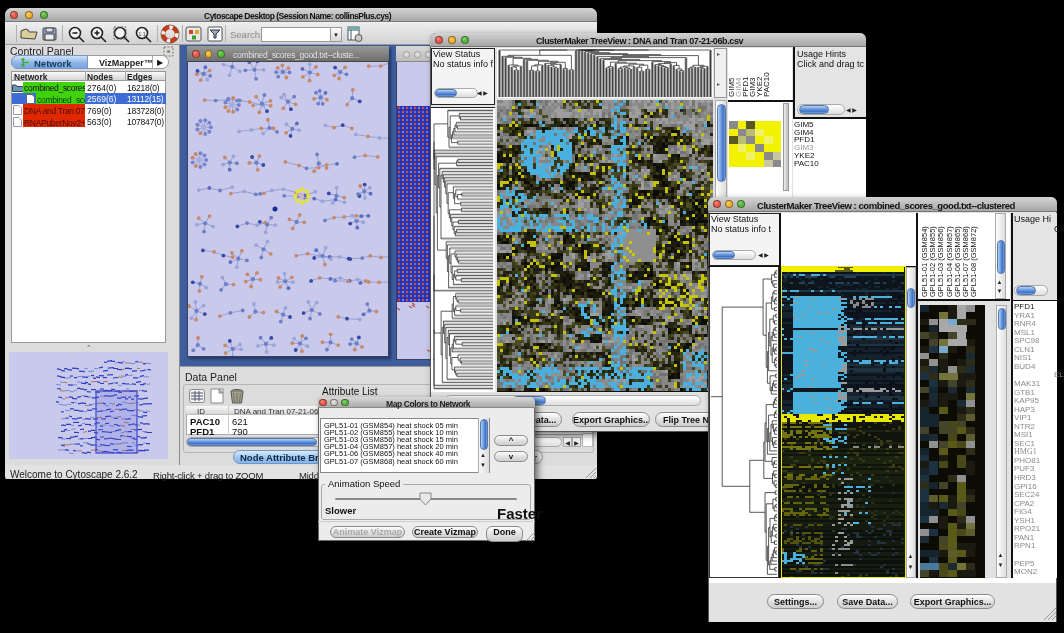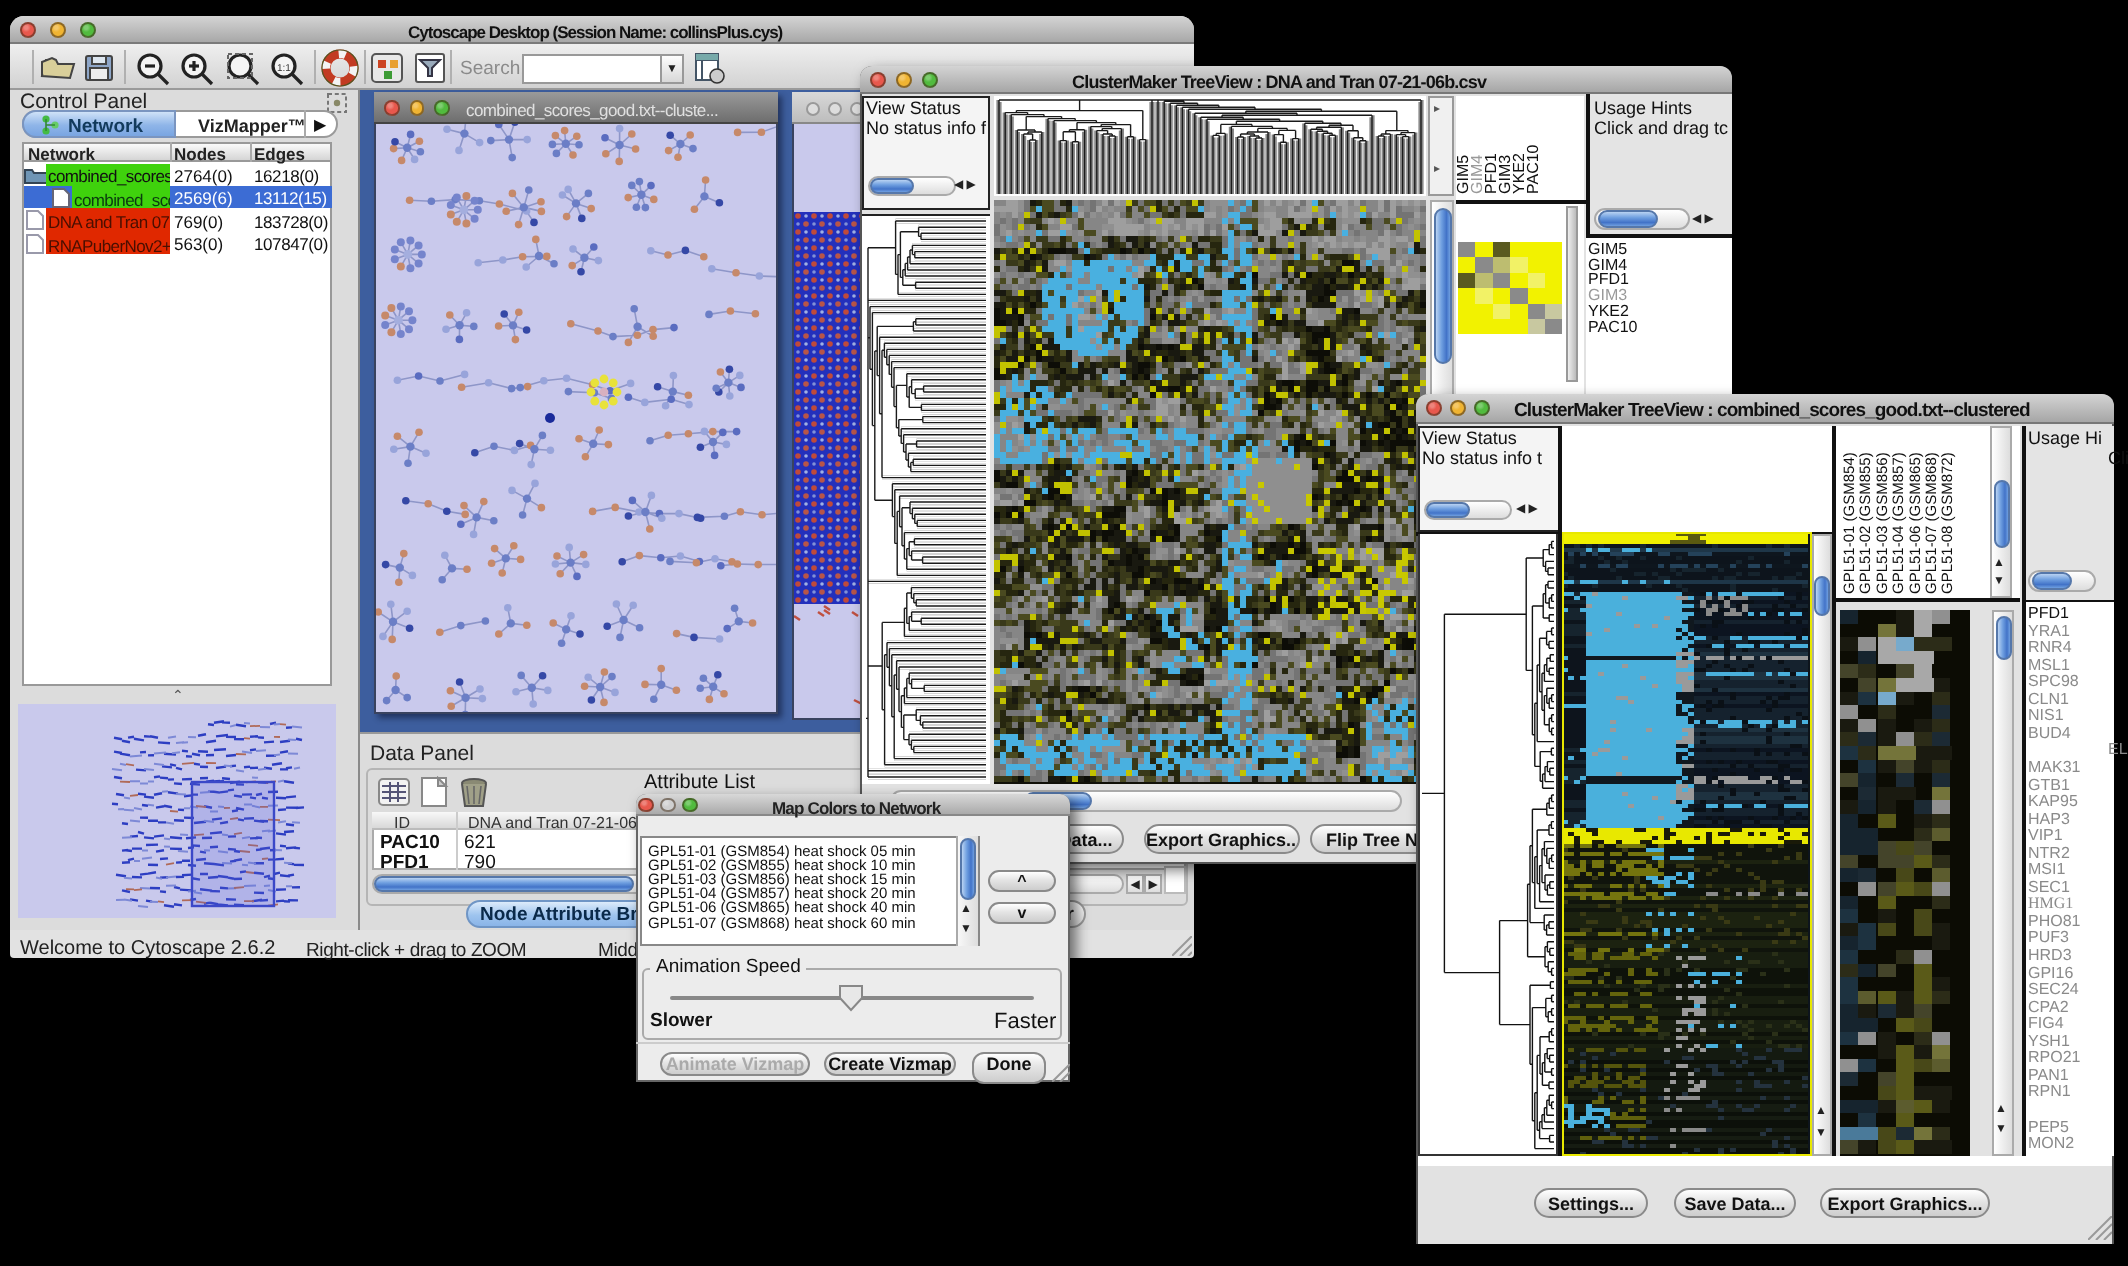--- a/index.html
+++ b/index.html
@@ -865,21 +865,21 @@
 <div style="position:absolute;left:480px;top:462px;font-size:6px;color:#222;white-space:nowrap;">▼</div>
 <div style="position:absolute;left:494px;top:435px;width:34px;height:11px;background:linear-gradient(#ffffff,#e4e4e4 45%,#cdcdcd);border:1px solid #8a8a8a;border-radius:5.5px;font-size:8px;font-weight:bold;color:#111;text-align:center;line-height:10px;white-space:nowrap;overflow:hidden;">^</div>
 <div style="position:absolute;left:494px;top:451px;width:34px;height:11px;background:linear-gradient(#ffffff,#e4e4e4 45%,#cdcdcd);border:1px solid #8a8a8a;border-radius:5.5px;font-size:8px;font-weight:bold;color:#111;text-align:center;line-height:10px;white-space:nowrap;overflow:hidden;">v</div>
 <div style="position:absolute;left:321px;top:484px;width:210px;height:36px;border:1px solid #aaa;border-radius:3px;"></div>
 <div style="position:absolute;left:325px;top:478px;font-size:9.5px;color:#111;white-space:nowrap;background:#ececec;padding:0 3px;">Animation Speed</div>
 <div style="position:absolute;left:335px;top:498px;width:182px;height:2px;background:#888;border-radius:1px;"></div>
 <svg class="r" style="left:418px;top:491px" width="15" height="15">
     <path d="M2 2 L13 2 L13 8 L7.5 14 L2 8 Z" fill="#e8e8e8" stroke="#888"></path>
   </svg>
 <div style="position:absolute;left:325px;top:505px;font-size:9.5px;color:#111;font-weight:bold;white-space:nowrap;">Slower</div>
-<div style="position:absolute;left:497px;top:505px;font-size:11px;color:#111;font-weight:normal;white-space:nowrap;">Faster</div>
+<div style="position:absolute;left:497px;top:505px;font-size:15px;color:#111;font-weight:bold;white-space:nowrap;">Faster</div>
 <div style="position:absolute;left:318px;top:521px;width:217px;height:1px;background:#ccc;"></div>
 <div style="position:absolute;left:330px;top:526px;width:75px;height:12px;background:linear-gradient(#ffffff,#e4e4e4 45%,#cdcdcd);border:1px solid #8a8a8a;border-radius:6.0px;font-size:9px;font-weight:bold;color:#aaa;text-align:center;line-height:11px;white-space:nowrap;overflow:hidden;">Animate Vizmap</div>
 <div style="position:absolute;left:412px;top:526px;width:66px;height:12px;background:linear-gradient(#ffffff,#e4e4e4 45%,#cdcdcd);border:1px solid #8a8a8a;border-radius:6.0px;font-size:9px;font-weight:bold;color:#111;text-align:center;line-height:11px;white-space:nowrap;overflow:hidden;">Create Vizmap</div>
 <div style="position:absolute;left:486px;top:526px;width:37px;height:16px;background:linear-gradient(#ffffff,#e4e4e4 45%,#cdcdcd);border:1px solid #8a8a8a;border-radius:6.0px;font-size:9px;font-weight:bold;color:#111;text-align:center;line-height:11px;white-space:nowrap;overflow:hidden;">Done</div>
 <svg class="r" style="left:526px;top:532px" width="9" height="9">
     <g stroke="#999" stroke-width="1">
       <line x1="0" y1="9" x2="9" y2="0"></line>
       <line x1="4" y1="9" x2="9" y2="4"></line>
     </g>
   </svg>

